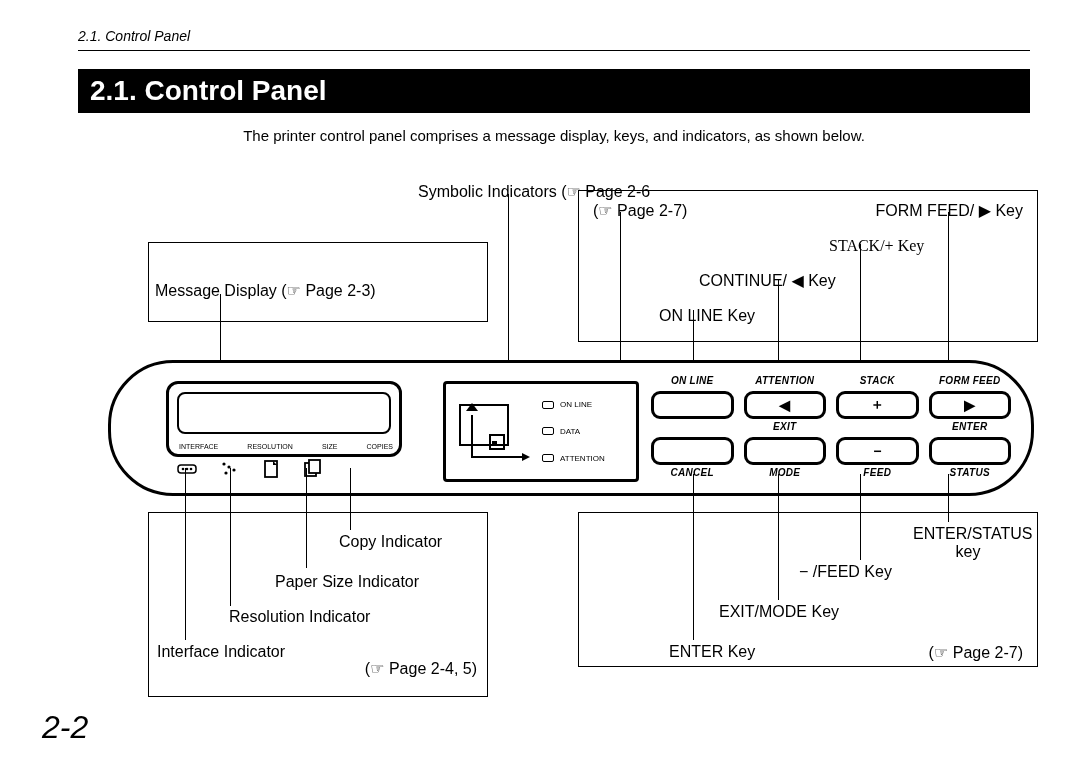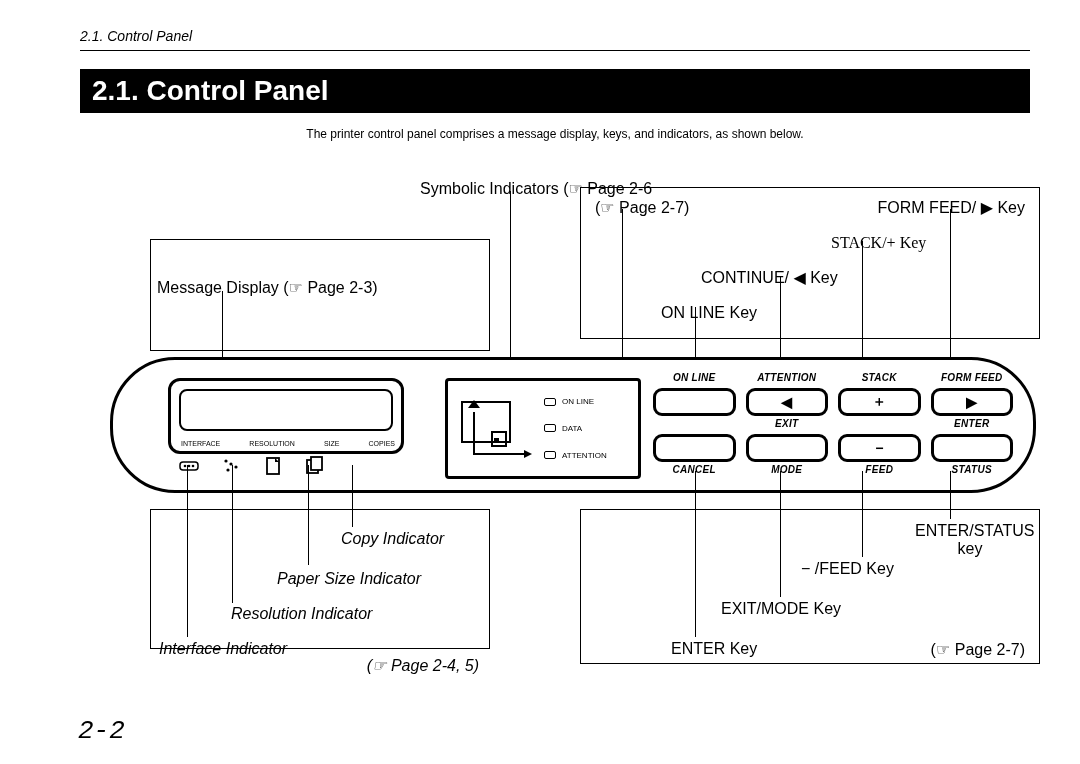--- a/index.html
+++ b/index.html
@@ -7,46 +7,45 @@
     padding: 0;
     background: #fff;
     font-family: Arial, Helvetica, sans-serif;
     color: #000;
     width: 1080px;
     height: 764px;
     position: relative;
     overflow: hidden;
   }
   .page {
-    padding: 28px 50px 20px 60px;
+    padding: 28px 50px 20px 78px;
     position: relative;
     height: 100%;
     box-sizing: border-box;
-    margin-left: 20px;
   }
   .running-head {
     font-style: italic;
     font-size: 14px;
     margin-bottom: 6px;
   }
   .rule {
     border-top: 1px solid #000;
     margin-bottom: 18px;
   }
   .section-title {
     background: #000;
     color: #fff;
     font-size: 28px;
     font-weight: bold;
     padding: 6px 12px;
     margin-bottom: 14px;
     font-family: Arial, Helvetica, sans-serif;
   }
   .intro {
-    font-size: 12px;
+    font-size: 15px;
     text-align: center;
     margin-bottom: 18px;
   }
   .diagram {
     position: relative;
     width: 980px;
     height: 530px;
     margin: 0 auto;
   }
   .callout-box {
@@ -174,39 +173,38 @@
     align-items: center;
     justify-content: center;
     background: #fff;
   }
   .key-glyph {
     font-size: 14px;
     font-weight: bold;
   }
   .page-num {
     position: absolute;
-    left: 58px;
+    left: 42px;
     bottom: 18px;
-    font-size: 26px;
+    font-size: 32px;
     font-style: italic;
-    font-family: Liberation Mono, monospace;
   }
 </style>
 </head>
 <body>
 
 <div class="page">
   <div class="running-head">2.1.  Control Panel</div>
   <div class="rule"></div>
   <div class="section-title">2.1. Control Panel</div>
   <div class="intro">The printer control panel comprises a message display, keys, and indicators, as shown below.</div>
 
   <div class="diagram">
 
-    <div class="callout-box" style="left:70px; top:80px; width:340px; height:112px;">
+    <div class="callout-box" style="left:70px; top:80px; width:340px; height:80px;">
       <div class="callout-label" style="left:6px; top:38px;">Message Display (☞ Page 2-3)</div>
     </div>
 
     <div class="callout-label" style="left:340px; top:20px;">Symbolic Indicators (☞ Page 2-6</div>
 
     <div class="callout-box" style="left:500px; top:28px; width:460px; height:152px;">
       <div class="callout-label" style="left:14px; top:10px;">(☞ Page 2-7)</div>
       <div class="callout-label" style="right:14px; top:10px;">FORM FEED/ ▶ Key</div>
       <div class="callout-label" style="left:250px; top:46px;font-family:Liberation Serif, serif;">STACK/+ Key</div>
       <div class="callout-label" style="left:120px; top:80px;">CONTINUE/ ◀ Key</div>
@@ -312,21 +310,21 @@
           </div>
         <div class="key"></div>
 
         <div class="key-label">CANCEL</div>
         <div class="key-label">MODE</div>
         <div class="key-label">FEED</div>
         <div class="key-label">STATUS</div>
       </div>
     </div>
 
-    <div class="callout-box" style="left:70px; top:350px; width:340px; height:140px;font-style:italic;">
+    <div class="callout-box" style="left:70px; top:350px; width:340px; height:185px;">
       <div class="callout-label" style="left:190px; top:20px;">Copy Indicator</div>
       <div class="callout-label" style="left:126px; top:60px;">Paper Size Indicator</div>
       <div class="callout-label" style="left:80px; top:95px;">Resolution Indicator</div>
       <div class="callout-label" style="left:8px; top:130px;">Interface Indicator</div>
       <div class="callout-label" style="right:10px; top:146px;">(☞ Page 2-4, 5)</div>
     </div>
 
     <div class="leader" style="left:107px; top:306px; width:1px; height:172px;"></div>
     <div class="leader" style="left:152px; top:306px; width:1px; height:138px;"></div>
     <div class="leader" style="left:228px; top:306px; width:1px; height:100px;"></div>

